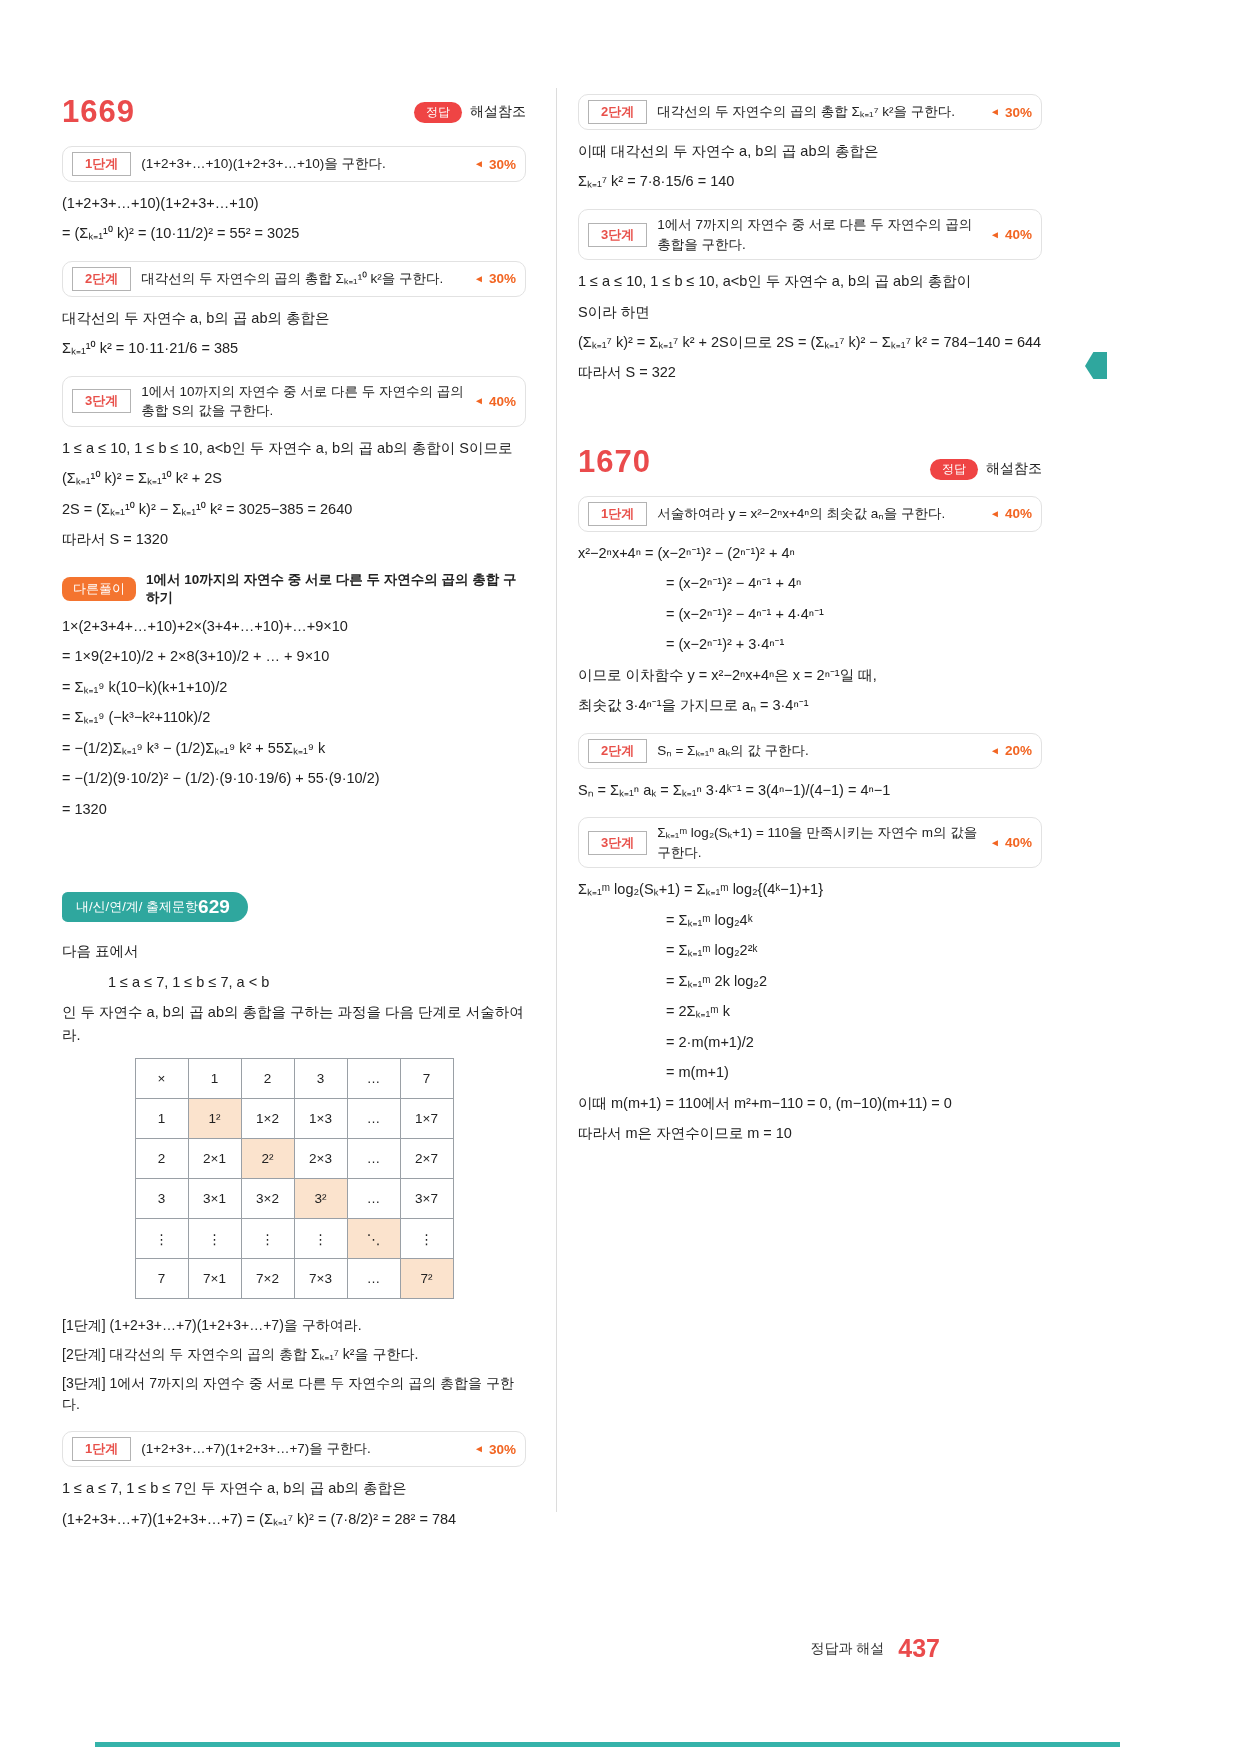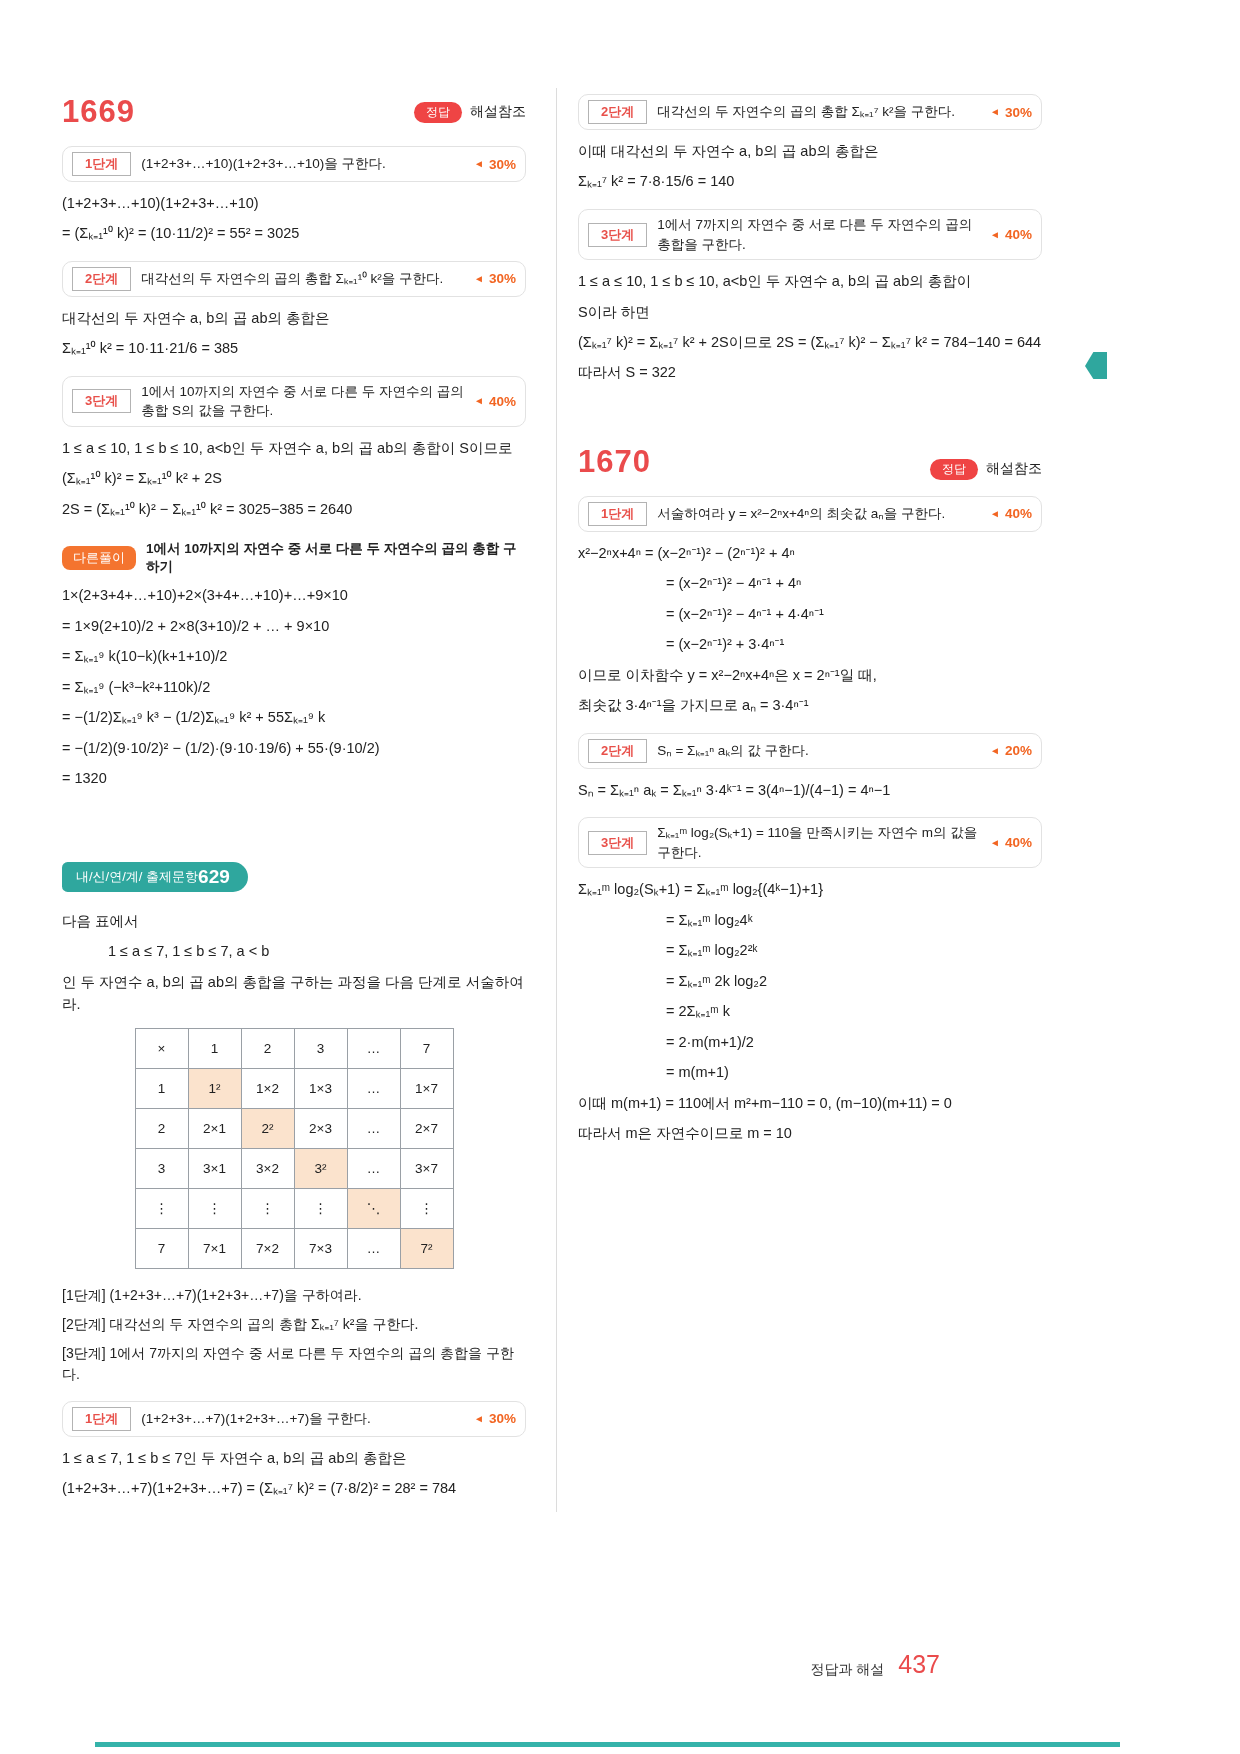--- a/index.html
+++ b/index.html
@@ -36,23 +36,23 @@
         border-radius:6px 16px 16px 6px;padding:4px 18px 4px 14px;margin-bottom:10px;}
   .naesin-label{font-size:13px;}
   .naesin-number{font-size:19px;font-weight:bold;}
 
   .ptable{border-collapse:collapse;margin:12px auto 16px;}
   .ptable td{border:1px solid #9aa0a6;width:50px;height:37px;text-align:center;font-size:13.5px;}
   .hl{background:#fbe3cd;}
 
   .list-line{font-size:14px;margin:8px 0;line-height:1.5;}
 
-  .footer{position:absolute;top:1634px;right:180px;display:flex;align-items:flex-end;gap:14px;margin-top:16px;}
+  .footer{position:absolute;top:1634px;right:180px;display:flex;align-items:center;gap:14px;}
   .footer-label{font-size:14px;color:#333;}
-  .footer-page{font-size:25px;font-weight:normal;color:#ea4b4c;}
+  .footer-page{font-size:25px;font-weight:bold;color:#ea4b4c;}
 
   .tab-mark{position:absolute;left:1085px;top:352px;width:22px;height:27px;background:#2fa79e;
         clip-path:polygon(0 52%,38% 0,100% 0,100% 100%,38% 100%);}
   .bottom-bar{position:absolute;left:95px;top:1742px;width:1050px;height:5px;background:#35b3aa;}
 </style>
 </head>
 <body>
 
 <div class="page">
 
@@ -95,20 +95,21 @@
       <span class="step-label">3단계</span>
       <span class="step-desc">1에서 10까지의 자연수 중 서로 다른 두 자연수의 곱의 총합 S의 값을 구한다.</span>
       <span class="step-pct">
         <span class="pct-marker">◄</span>
         <span>40%</span>
       </span>
     </div>
     <p class="math">1 ≤ a ≤ 10, 1 ≤ b ≤ 10, a&lt;b인 두 자연수 a, b의 곱 ab의 총합이 S이므로</p>
     <p class="math">(Σₖ₌₁¹⁰ k)² = Σₖ₌₁¹⁰ k² + 2S</p>
     <p class="math">2S = (Σₖ₌₁¹⁰ k)² − Σₖ₌₁¹⁰ k² = 3025−385 = 2640</p>
+    <p class="math">따라서 S = 1320</p>
 
     <div class="alt-header">
       <span class="badge-alt">다른풀이</span>
       <span class="alt-title">1에서 10까지의 자연수 중 서로 다른 두 자연수의 곱의 총합 구하기</span>
     </div>
     <p class="math">1×(2+3+4+…+10)+2×(3+4+…+10)+…+9×10</p>
     <p class="math">= 1×9(2+10)/2 + 2×8(3+10)/2 + … + 9×10</p>
     <p class="math">= Σₖ₌₁⁹ k(10−k)(k+1+10)/2</p>
     <p class="math">= Σₖ₌₁⁹ (−k³−k²+110k)/2</p>
     <p class="math">= −(1/2)Σₖ₌₁⁹ k³ − (1/2)Σₖ₌₁⁹ k² + 55Σₖ₌₁⁹ k</p>

